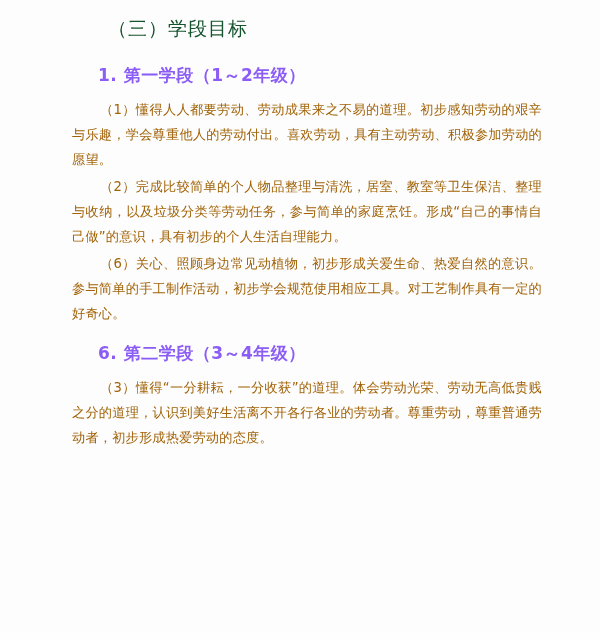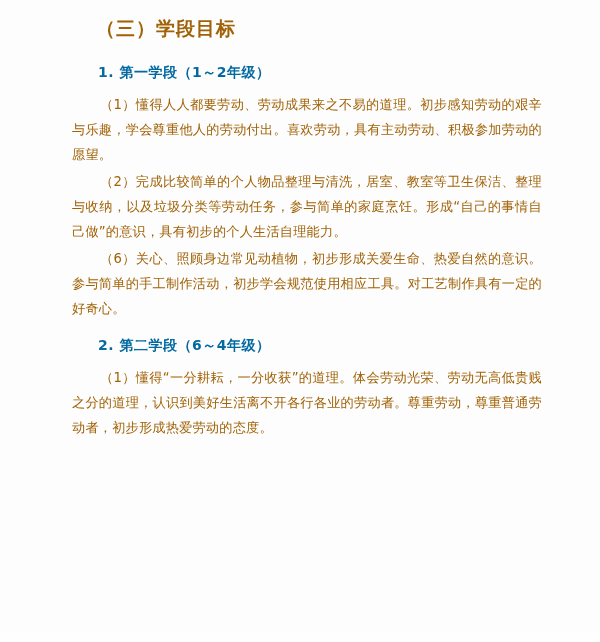--- a/index.html
+++ b/index.html
@@ -23,31 +23,31 @@
     box-sizing: border-box;
   }
   .doc {
     position: absolute;
     left: 72px;
     top: 8px;
     width: 470px;
   }
   .section-title {
     font-size: 19px;
-    font-weight: bold;
+    font-weight: normal;
     letter-spacing: 1px;
-    margin: 8px 0 22px 24px;
-    color: #a16207;
+    margin: 8px 0 22px 36px;
+    color: #14532d;
     font-family: "DejaVu Serif", "Liberation Serif", serif;
   }
   .sub-title {
-    font-size: 14px;
+    font-size: 17px;
     font-weight: bold;
     margin: 16px 0 10px 26px;
-    color: #0369a1;
+    color: #8b5cf6;
     letter-spacing: 0.5px;
   }
   p.para {
     font-size: 13.2px;
     line-height: 25px;
     margin: 0 0 2px 0;
     text-align: justify;
     text-justify: inter-ideograph;
     text-indent: 28px;
     color: #a16207;
@@ -69,18 +69,18 @@
 <div class="page">
   <div class="doc">
 
     <h1 class="section-title">（三）学段目标</h1>
 
     <h2 class="sub-title">1. 第一学段（1～2年级）</h2>
     <p class="para">（1）懂得人人都要劳动、劳动成果来之不易的道理。初步感知劳动的艰辛与乐趣，学会尊重他人的劳动付出。喜欢劳动，具有主动劳动、积极参加劳动的愿望。</p>
     <p class="para">（2）完成比较简单的个人物品整理与清洗，居室、教室等卫生保洁、整理与收纳，以及垃圾分类等劳动任务，参与简单的家庭烹饪。形成“自己的事情自己做”的意识，具有初步的个人生活自理能力。</p>
     <p class="para">（6）关心、照顾身边常见动植物，初步形成关爱生命、热爱自然的意识。参与简单的手工制作活动，初步学会规范使用相应工具。对工艺制作具有一定的好奇心。</p>
 
-    <h2 class="sub-title">2. 第二学段（6～4年级）</h2>
-    <p class="para">（1）懂得“一分耕耘，一分收获”的道理。体会劳动光荣、劳动无高低贵贱之分的道理，认识到美好生活离不开各行各业的劳动者。尊重劳动，尊重普通劳动者，初步形成热爱劳动的态度。</p>
+    <h2 class="sub-title">6. 第二学段（3～4年级）</h2>
+    <p class="para">（3）懂得“一分耕耘，一分收获”的道理。体会劳动光荣、劳动无高低贵贱之分的道理，认识到美好生活离不开各行各业的劳动者。尊重劳动，尊重普通劳动者，初步形成热爱劳动的态度。</p>
 
   </div>
   <div class="blur-bottom"></div>
 </div>
 
 </body></html>

